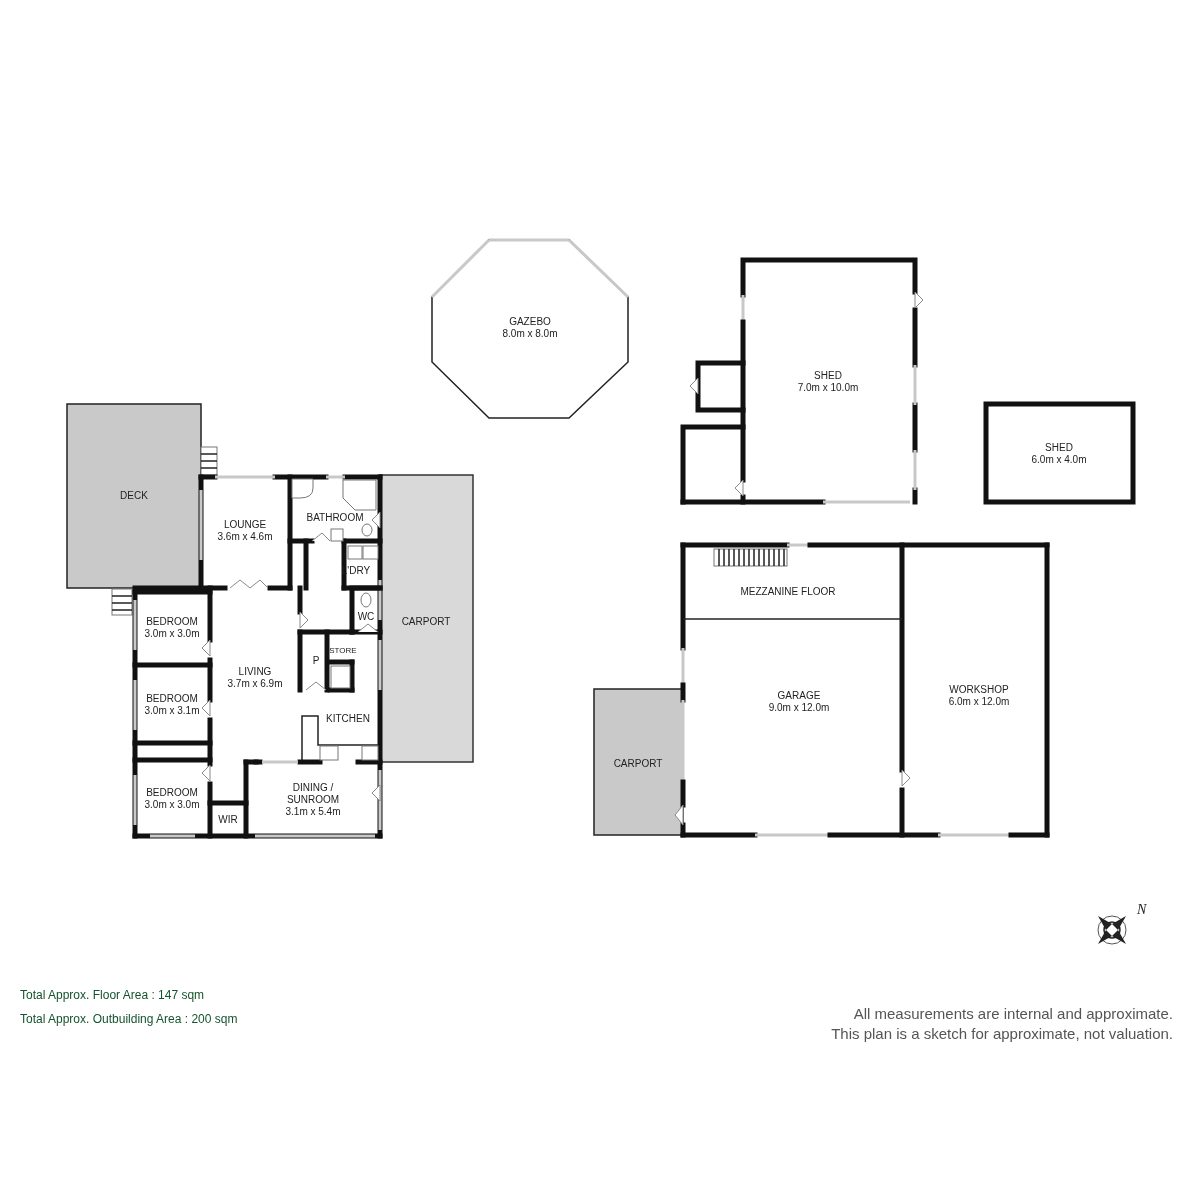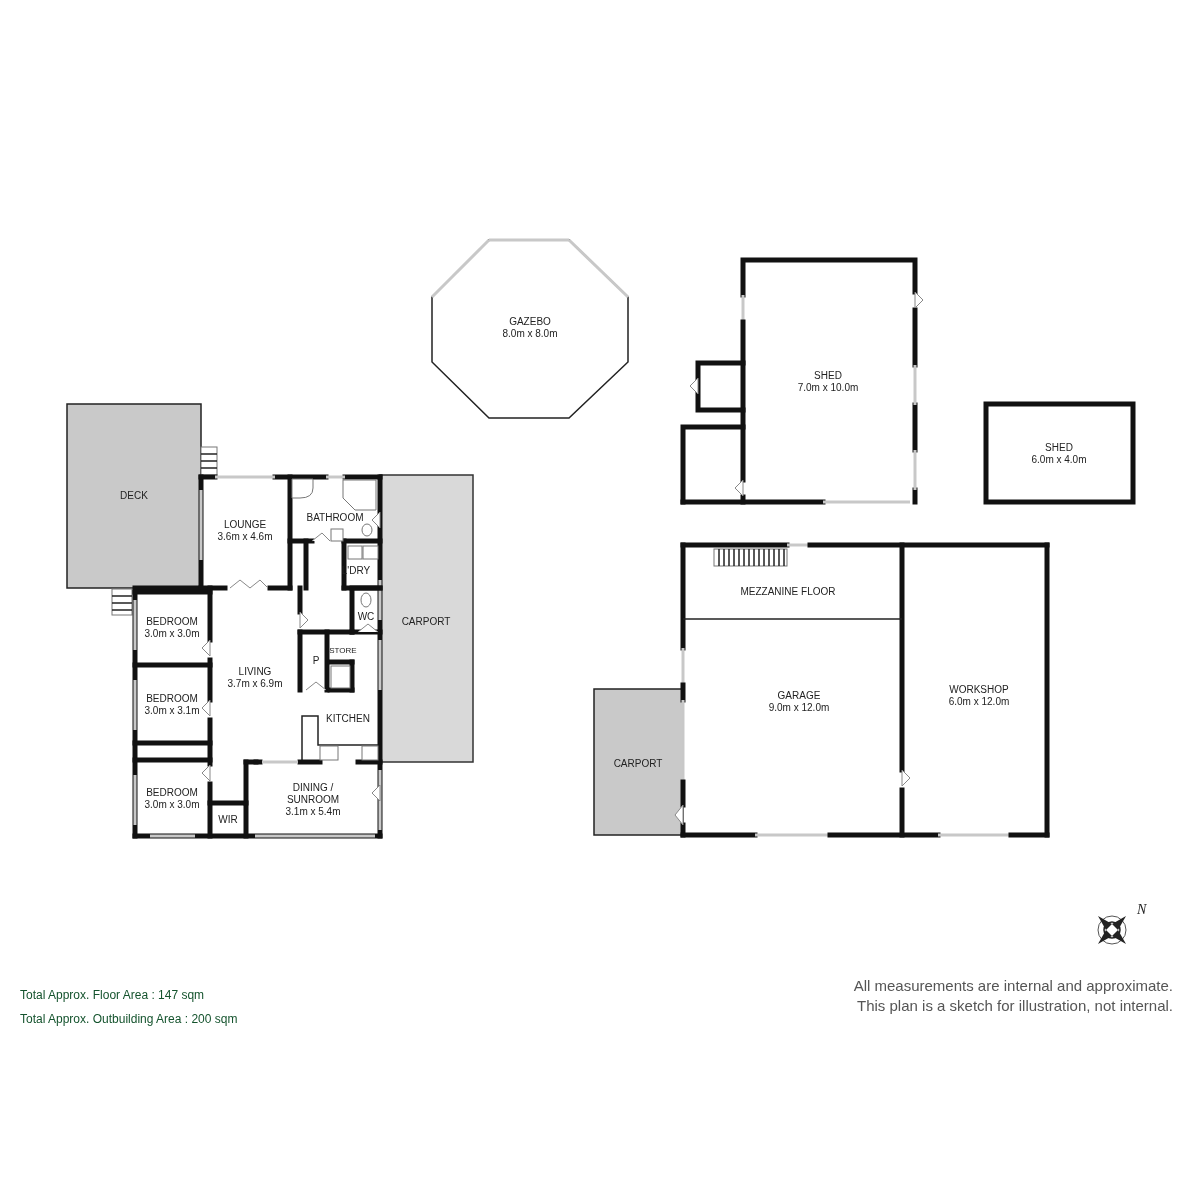--- a/index.html
+++ b/index.html
@@ -8,21 +8,21 @@
     .wall { fill: none; stroke: #111; stroke-width: 5; stroke-linecap: square; }
     .thin { fill: none; stroke: #222; stroke-width: 1.5; }
     .win { fill: none; stroke: #c8c8c8; stroke-width: 3; }
     .door { fill: #fff; stroke: #888; stroke-width: 1; }
     .fix { fill: #fff; stroke: #777; stroke-width: 1; }
     .grey { fill: #c9c9c9; stroke: #222; stroke-width: 1.5; }
     .lightgrey { fill: #d9d9d9; stroke: #333; stroke-width: 1.5; }
     .lbl { font-family: "Liberation Sans", sans-serif; font-size: 10px; fill: #222; text-anchor: middle; }
     .lbl-sm { font-family: "Liberation Sans", sans-serif; font-size: 8px; fill: #222; text-anchor: middle; }
     .area { position: absolute; left: 20px; top: 983px; color: #14532d; font-size: 12px; line-height: 24px; }
-    .disclaimer { position: absolute; right: 27px; top: 976px; color: #555; font-size: 15px; line-height: 20px; text-align: right; }
+    .disclaimer { position: absolute; right: 27px; top: 1004px; color: #555; font-size: 15px; line-height: 20px; text-align: right; }
     .compass { position: absolute; left: 1090px; top: 897px; width: 60px; height: 60px; }
   </style>
 </head>
 <body>
 
 <svg id="plan" viewBox="0 0 1200 1200" xmlns="http://www.w3.org/2000/svg">
 
   <g>
 
     <rect class="grey" x="67" y="404" width="134" height="184"></rect>
@@ -249,14 +249,14 @@
   <text x="47" y="17" font-family="Liberation Serif, serif" font-style="italic" font-size="14" fill="#222">N</text>
 </svg>
 
 <div class="area">
   <div>Total Approx. Floor Area : 147 sqm</div>
   <div>Total Approx. Outbuilding Area : 200 sqm</div>
 </div>
 
 <div class="disclaimer">
   <div>All measurements are internal and approximate.</div>
-  <div>This plan is a sketch for illustration, not internal.</div>
+  <div>This plan is a sketch for approximate, not valuation.</div>
 </div>
 
 </body></html>

